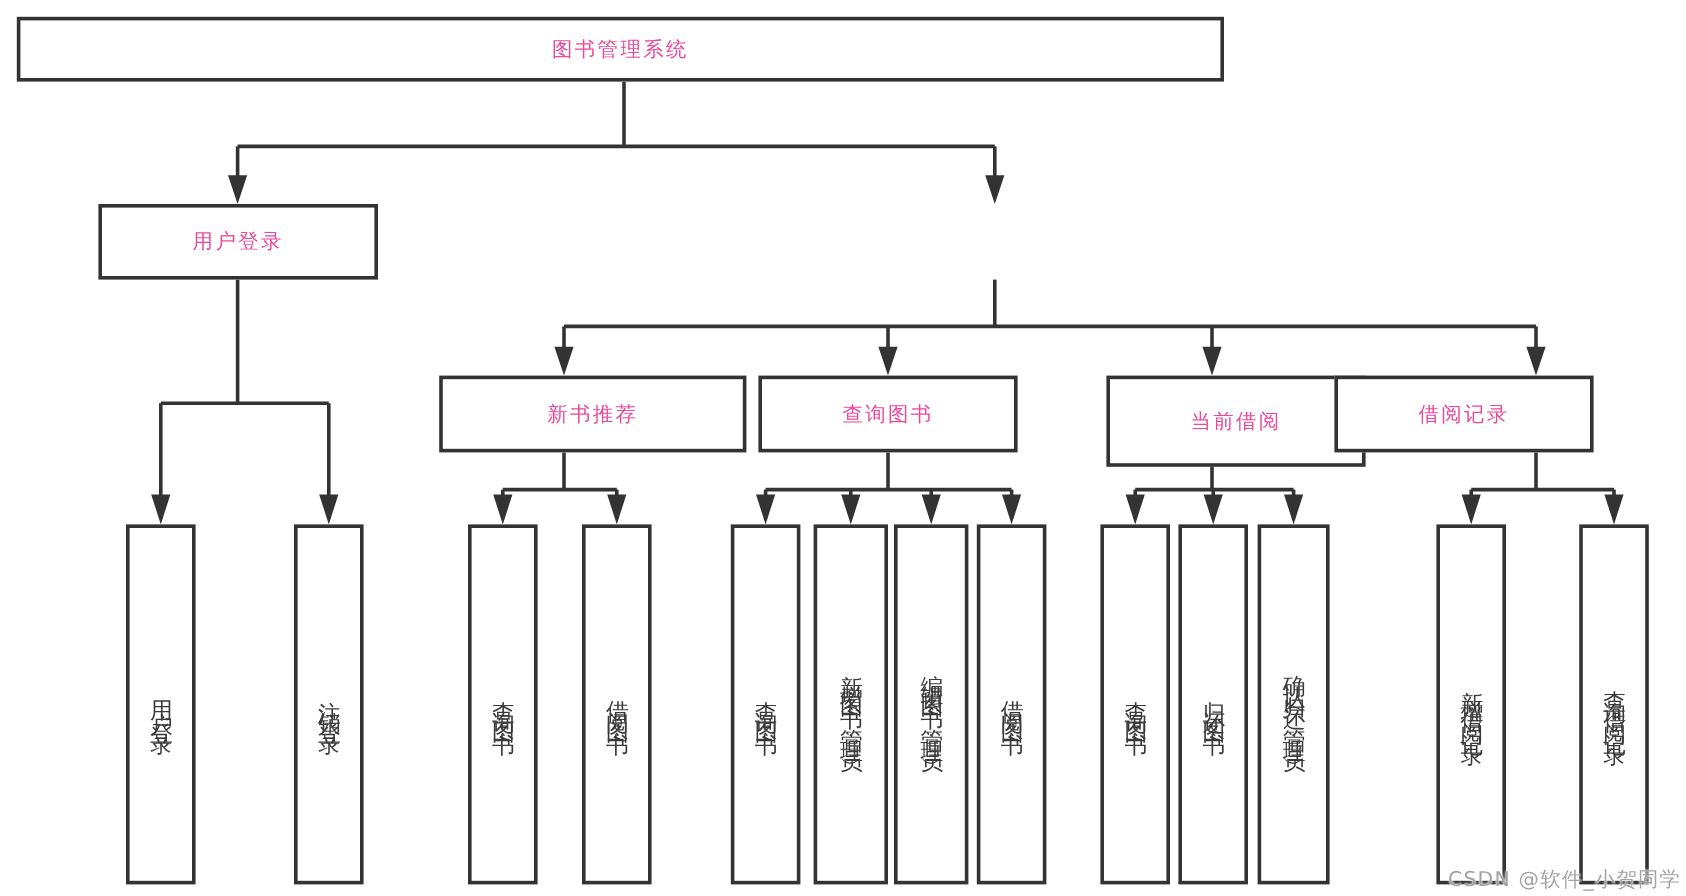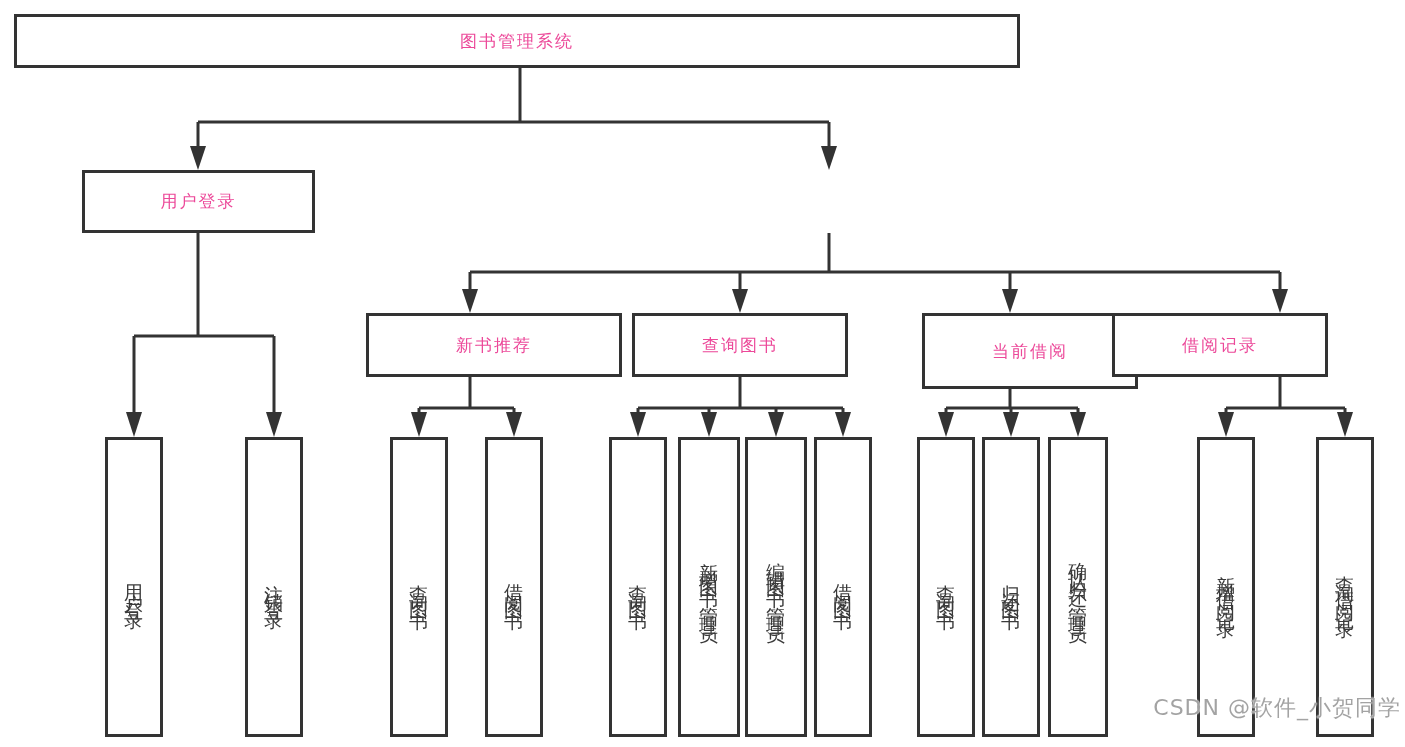--- a/index.html
+++ b/index.html
@@ -54,22 +54,22 @@
   .l-bw2     {left:678px; width:62px;}
   .l-bw3     {left:745px; width:62px;}
   .l-bw4     {left:814px; width:58px;}
   .l-cu1     {left:917px; width:58px;}
   .l-cu2     {left:982px; width:58px;}
   .l-cu3     {left:1048px;width:60px;}
   .l-rc1     {left:1197px;width:58px;}
   .l-rc2     {left:1316px;width:58px;}
   .watermark{
     position:absolute;
-    right:4px;bottom:24px;
-    font-size:22px;
+    right:4px;bottom:3px;
+    font-size:17px;
     color:rgba(155,155,155,0.92);
     text-shadow:0 0 2px #ffffff,0 0 2px #ffffff;
     letter-spacing:1px;
     z-index:5;
   }
 </style>
 </head>
 <body>
 
 <div id="stage">

